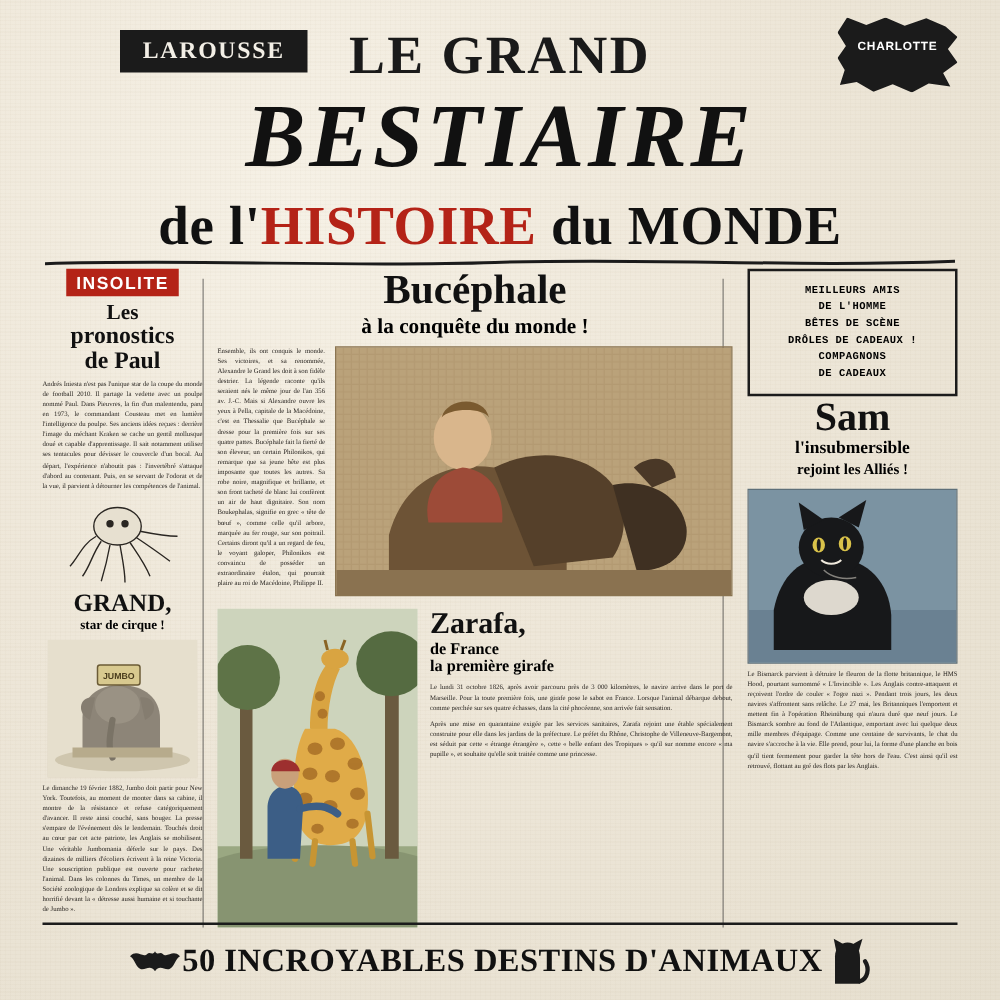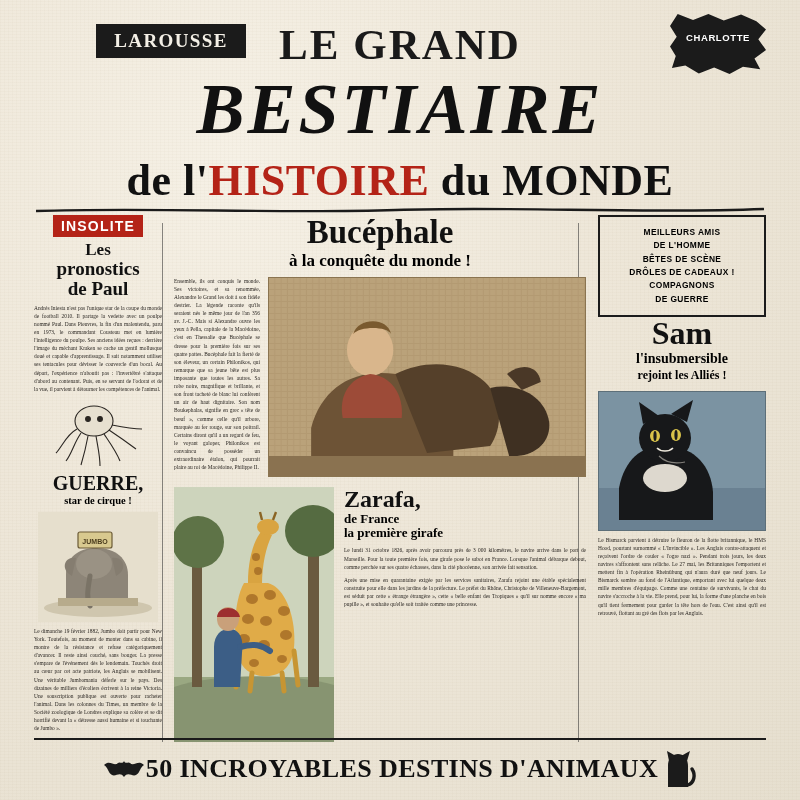--- a/index.html
+++ b/index.html
@@ -129,21 +129,21 @@
     width:160px; height:255px;
     background:linear-gradient(#cfd8c4,#b9c3a6);
     position:relative; overflow:hidden;
   }
   .zarafa-title { font-size:24px; line-height:1.05; }
   .zarafa-sub { font-size:13px; font-weight:700; line-height:1.1; }
 
   
   .box-list {
     border:2px solid #1b1b1b; padding:8px 6px; text-align:center;
-    font-family:Liberation Sans, sans-serif;
+    font-family:Liberation Mono, monospace;
   }
   .box-list div {
     font-size:8.4px; font-weight:700; letter-spacing:0.4px; line-height:1.35; margin:2px 0;
   }
   .sam-title { font-size:32px; text-align:center; margin-top:22px; }
   .sam-sub1 { font-size:14px; text-align:center; font-weight:700; }
   .sam-sub2 { font-size:12px; text-align:center; font-weight:700; margin-top:1px;}
   .cat-img {
     width:100%; height:140px; margin-top:8px;
     background:linear-gradient(#8fa4ae,#6c8494);
@@ -218,21 +218,21 @@
           <path d="M27,30 C16,36 12,48 6,54"></path>
           <path d="M31,34 C24,44 22,54 16,62"></path>
           <path d="M38,37 C36,48 34,56 31,66"></path>
           <path d="M46,37 C48,49 50,57 50,67"></path>
           <path d="M54,35 C60,44 66,52 70,62"></path>
           <path d="M59,31 C68,37 78,44 86,50"></path>
           <path d="M62,26 C72,28 82,30 92,30"></path>
         </g>
       </svg>
 
-      <h2 class="headline jumbo-title">GUERRE,</h2>
+      <h2 class="headline jumbo-title">GRAND,</h2>
       <div class="jumbo-sub">star de cirque !</div>
 
       <div class="jumbo-img">
         <svg width="120" height="110" viewBox="0 0 120 110">
           <rect width="120" height="110" fill="#e6dfcd"></rect>
           <ellipse cx="60" cy="96" rx="54" ry="9" fill="#cfc6ae"></ellipse>
           <path d="M28,92 L28,62 C28,46 40,36 58,36 C78,36 90,47 90,63 L90,92 Z" fill="#8d8578"></path>
           <ellipse cx="56" cy="52" rx="18" ry="15" fill="#9a9284"></ellipse>
           <path d="M52,64 C50,76 48,86 52,94" stroke="#7a7366" stroke-width="5" fill="none" stroke-linecap="round"></path>
           <path d="M38,46 C26,44 22,58 34,64 Z" fill="#857d70"></path>
@@ -329,21 +329,21 @@
     </div>
 
     <div>
 
       <div class="box-list">
         <div>MEILLEURS AMIS</div>
         <div>DE L'HOMME</div>
         <div>BÊTES DE SCÈNE</div>
         <div>DRÔLES DE CADEAUX !</div>
         <div>COMPAGNONS</div>
-        <div>DE GUERRE</div>
+        <div>DE CADEAUX</div>
       </div>
 
       <h2 class="headline sam-title">Sam</h2>
       <div class="sam-sub1">l'insubmersible</div>
       <div class="sam-sub2">rejoint les Alliés !</div>
 
       <div class="cat-img">
         <svg width="100%" height="140" viewBox="0 0 166 140" preserveAspectRatio="none">
           <rect width="166" height="140" fill="#7b93a2"></rect>
           <rect y="96" width="166" height="44" fill="#6a8192"></rect>

